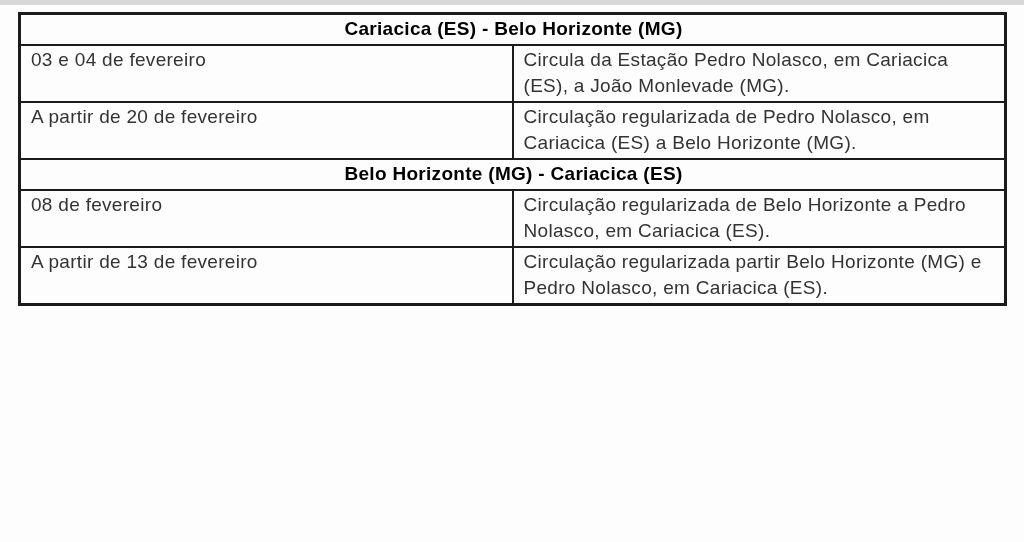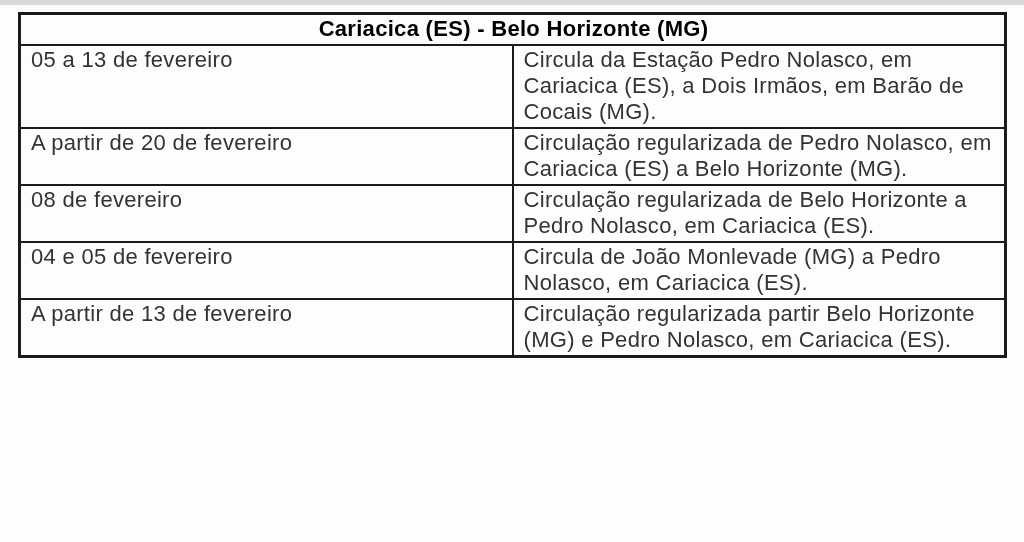--- a/index.html
+++ b/index.html
@@ -18,21 +18,21 @@
   }
   .top-strip{
     position:absolute;left:0;top:0;width:1024px;height:5px;
     background:var(--strip);
   }
   table.schedule{
     position:absolute;left:18px;top:12px;
     width:989px;
     border-collapse:collapse;
     table-layout:fixed;
-    font-size:22px;
+    font-size:19px;
     line-height:26px;
     letter-spacing:0.3px;
   }
   table.schedule td{
     border:2px solid var(--border-color);
     vertical-align:top;
     padding:1px 8px 2px 10px;
   }
   table.schedule{border:3px solid var(--border-color);}
   td.section-header{
@@ -48,33 +48,32 @@
 <body>
 
 <div class="top-strip"></div>
 
 <table class="schedule">
   <tbody>
       <tr>
         <td class="section-header" colspan="2">Cariacica (ES) - Belo Horizonte (MG)</td>
       </tr>
       <tr>
-        <td class="period">05 a 13 de fevereiro</td>
-        <td class="desc">Circula da Estação Pedro Nolasco, em Cariacica (ES), a Dois Irmãos, em Barão de Cocais (MG).</td>
+        <td class="period">03 e 04 de fevereiro</td>
+        <td class="desc">Circula da Estação Pedro Nolasco, em Cariacica (ES), a João Monlevade (MG).</td>
       </tr>
       <tr>
         <td class="period">A partir de 20 de fevereiro</td>
         <td class="desc">Circulação regularizada de Pedro Nolasco, em Cariacica (ES) a Belo Horizonte (MG).</td>
       </tr>
       <tr>
+        <td class="section-header" colspan="2">Belo Horizonte (MG) - Cariacica (ES)</td>
+      </tr>
+      <tr>
         <td class="period">08 de fevereiro</td>
         <td class="desc">Circulação regularizada de Belo Horizonte a Pedro Nolasco, em Cariacica (ES).</td>
-      </tr>
-      <tr>
-        <td class="period">04 e 05 de fevereiro</td>
-        <td class="desc">Circula de João Monlevade (MG) a Pedro Nolasco, em Cariacica (ES).</td>
       </tr>
       <tr>
         <td class="period">A partir de 13 de fevereiro</td>
         <td class="desc">Circulação regularizada partir Belo Horizonte (MG) e Pedro Nolasco, em Cariacica (ES).</td>
       </tr>
     </tbody>
 </table>
 
 </body></html>

